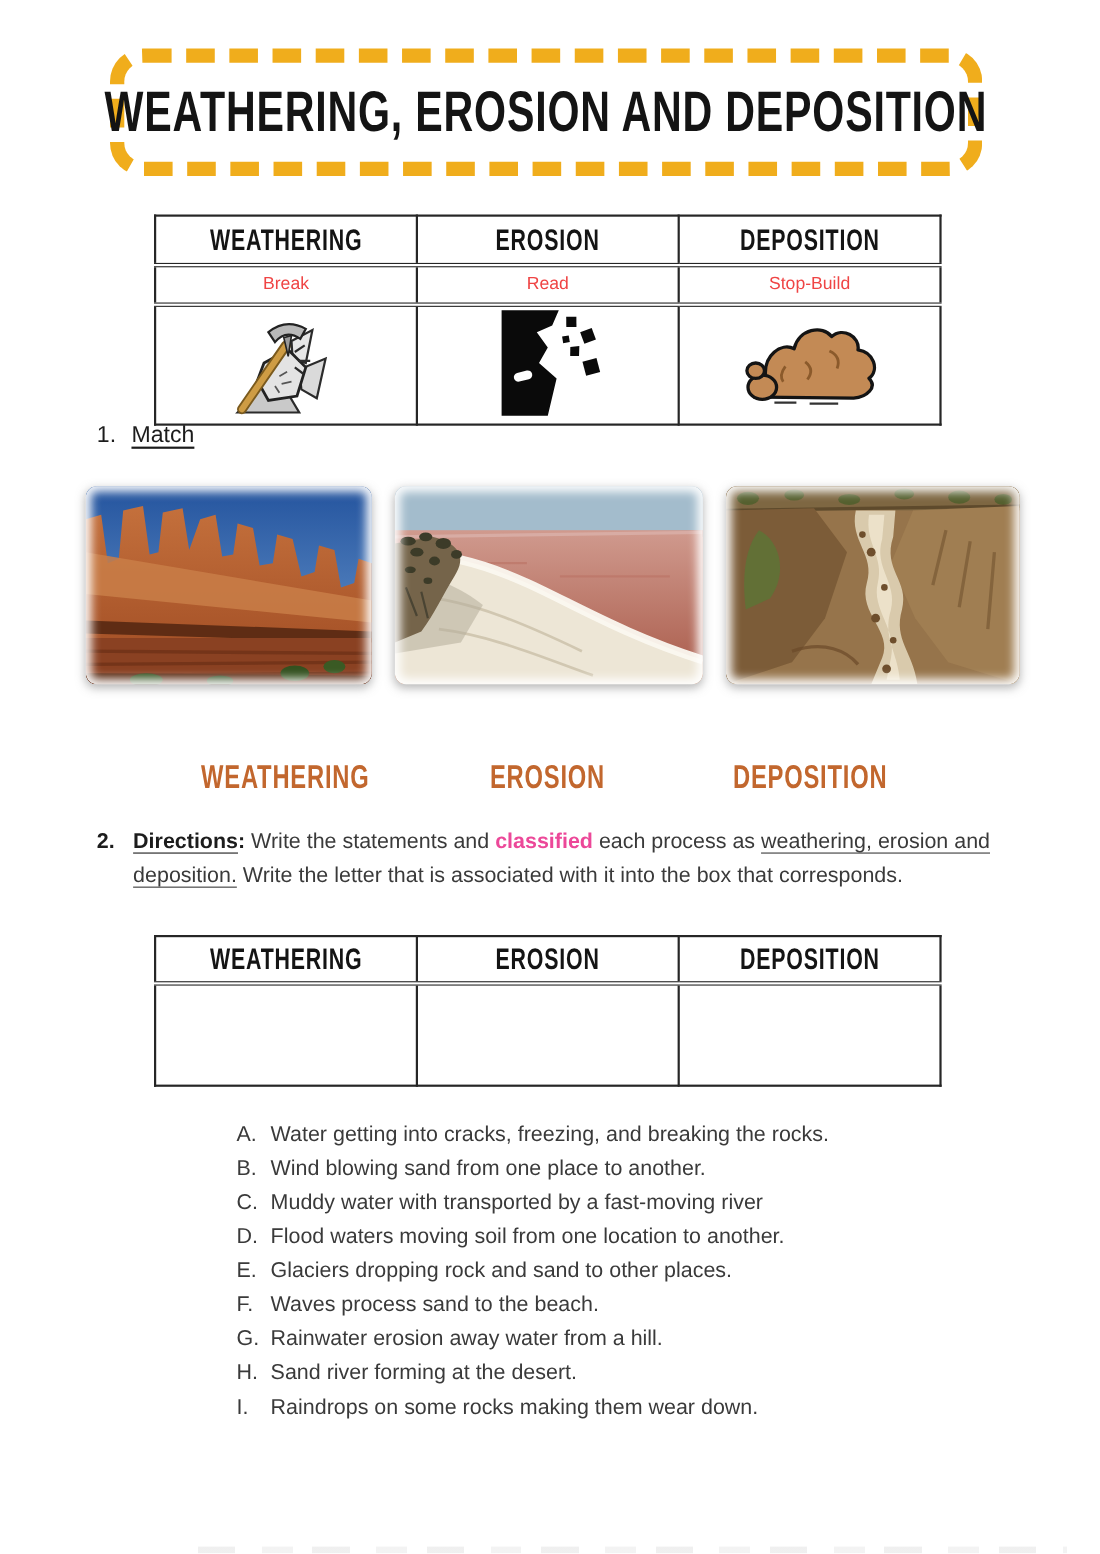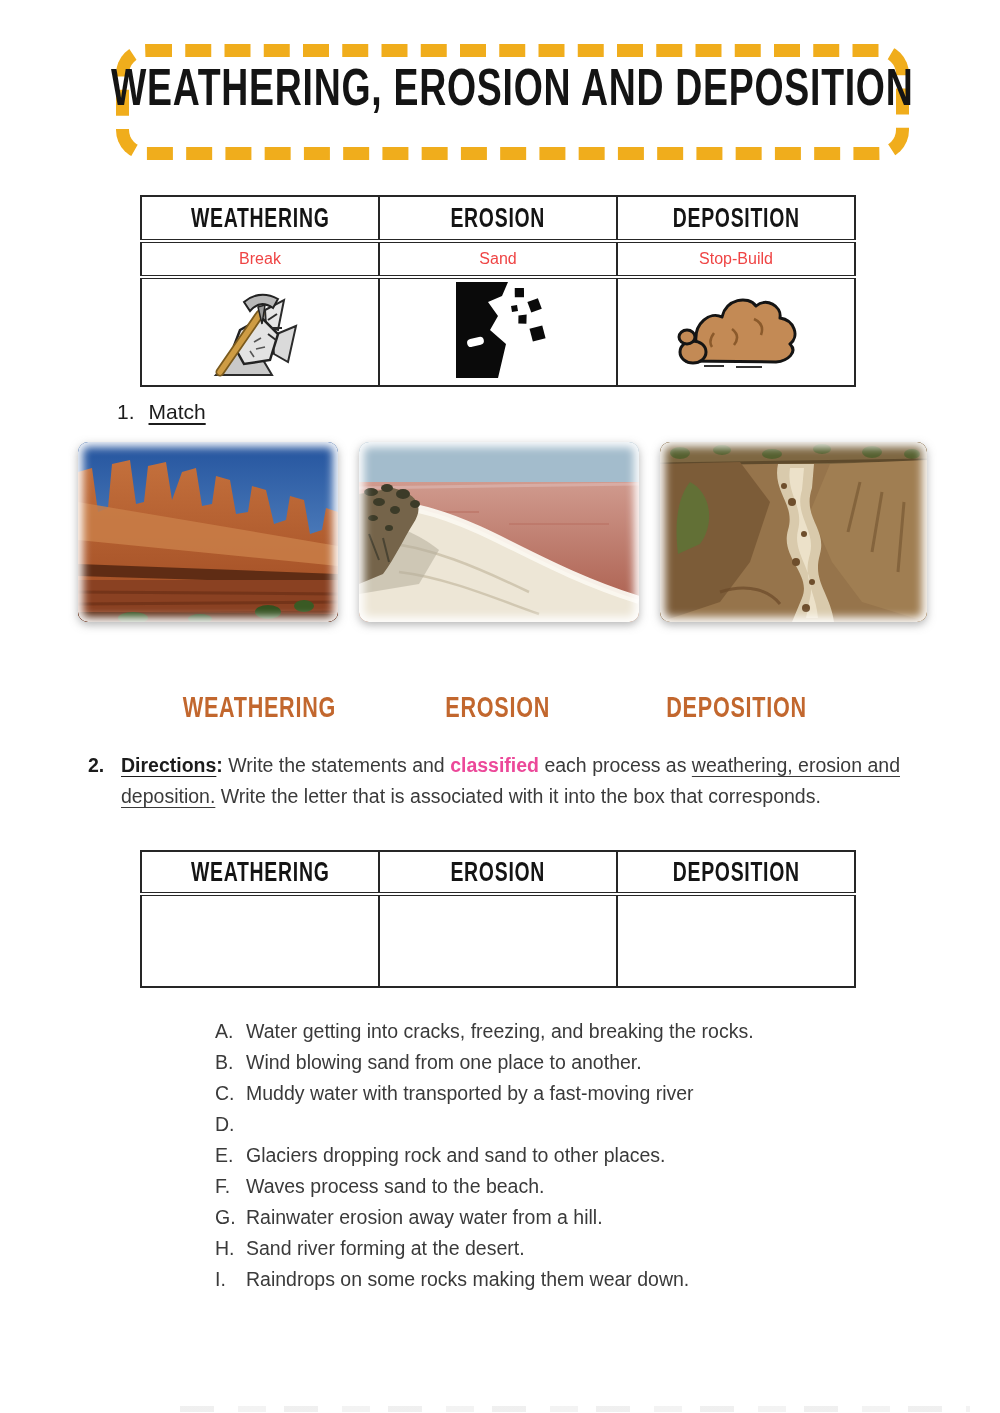--- a/index.html
+++ b/index.html
@@ -4,38 +4,38 @@
 <style>
   html,body{margin:0;padding:0;background:#fff;}
   .page{position:relative;width:1000px;height:1413px;background:#ffffff;overflow:hidden;
         font-family:"Liberation Sans",sans-serif;color:#3a3a3a;}
 
   
   .disp{display:inline-block;font-weight:700;color:#141414;
         transform:scaleX(0.72);transform-origin:center;letter-spacing:1px;white-space:nowrap;}
 
   
-  .title-frame{position:absolute;left:116px;top:44px;width:793px;height:116px;box-sizing:border-box;
-    border:13px dashed #F0AD1C;border-radius:30px;display:flex;align-items:flex-start;justify-content:center;}
+  .title-frame{position:absolute;left:100px;top:44px;width:793px;height:116px;box-sizing:border-box;
+    border:13px dashed #F0AD1C;border-radius:30px;display:flex;align-items:center;justify-content:center;}
   .title-frame .disp{font-size:52px;}
 
   
   .wtable{position:absolute;left:140px;width:716px;border-collapse:collapse;table-layout:fixed;}
   .wtable td{border:2px solid #262626;text-align:center;vertical-align:middle;padding:0;}
   .def-table{top:195px;}
   .def-table .hrow td{height:42px;border-bottom:4px double #262626;}
   .def-table .arow td{height:32px;border-bottom:4px double #262626;font-size:16px;color:#ef4444;}
   .def-table .irow td{height:106px;}
   .hrow .disp{font-size:27px;}
   .ans-table{top:850px;}
   .ans-table .hrow td{height:40px;border-bottom:4px double #262626;}
   .ans-table .brow td{height:90px;}
 
   
-  .match-heading{position:absolute;left:88px;top:400px;font-size:21px;color:#1c1c1c;margin-left:29px;}
+  .match-heading{position:absolute;left:88px;top:384px;font-size:21px;color:#1c1c1c;}
   .match-heading .num{margin-right:14px;}
   .match-heading .word{text-decoration:underline;text-underline-offset:4px;}
 
   .photos-row{position:absolute;left:78px;top:442px;width:858px;display:flex;gap:21px;}
   .photo{position:relative;height:180px;border-radius:10px;overflow:hidden;
          box-shadow:0 3px 9px rgba(110,110,110,.5);}
   .photo::after{content:"";position:absolute;inset:0;border-radius:10px;pointer-events:none;
          box-shadow:inset 0 0 9px 5px rgba(255,255,255,.95);}
   .photo svg{display:block;}
   .p1{width:260px;} .p2{width:280px;} .p3{width:267px;}
@@ -72,21 +72,21 @@
 
   <table class="wtable def-table">
     <tbody>
         <tr class="hrow">
       <td><span class="disp">WEATHERING</span></td>
       <td><span class="disp">EROSION</span></td>
       <td><span class="disp">DEPOSITION</span></td>
     </tr>
     <tr class="arow">
       <td>Break</td>
-      <td>Sand</td>
+      <td>Read</td>
       <td>Stop-Build</td>
     </tr>
     <tr class="irow">
       <td>
         <svg width="100" height="100" viewBox="0 0 100 100">
           <polygon points="6,95 40,58 62,95" fill="#C9C9C9" stroke="#2b2b2b" stroke-width="2"></polygon>
           <polygon points="55,30 74,20 68,50 56,46" fill="#E6E6E6" stroke="#2b2b2b" stroke-width="2"></polygon>
           <polygon points="62,56 86,46 78,82 64,74" fill="#DADADA" stroke="#2b2b2b" stroke-width="2"></polygon>
           <polygon points="30,50 52,38 68,54 60,80 34,84 24,66" fill="#E3E3E3" stroke="#222222" stroke-width="2.5"></polygon>
           <path d="M44,62 l7,-4 M46,69 l9,-2 M40,71 l4,6" stroke="#555555" stroke-width="1.6" fill="none"></path>
@@ -252,20 +252,21 @@
     <div class="stmt">
         <span class="letter">B.</span>
         <span>Wind blowing sand from one place to another.</span>
       </div>
     <div class="stmt">
         <span class="letter">C.</span>
         <span>Muddy water with transported by a fast-moving river</span>
       </div>
     <div class="stmt">
         <span class="letter">D.</span>
+        <span>Flood waters moving soil from one location to another.</span>
       </div>
     <div class="stmt">
         <span class="letter">E.</span>
         <span>Glaciers dropping rock and sand to other places.</span>
       </div>
     <div class="stmt">
         <span class="letter">F.</span>
         <span>Waves process sand to the beach.</span>
       </div>
     <div class="stmt">

